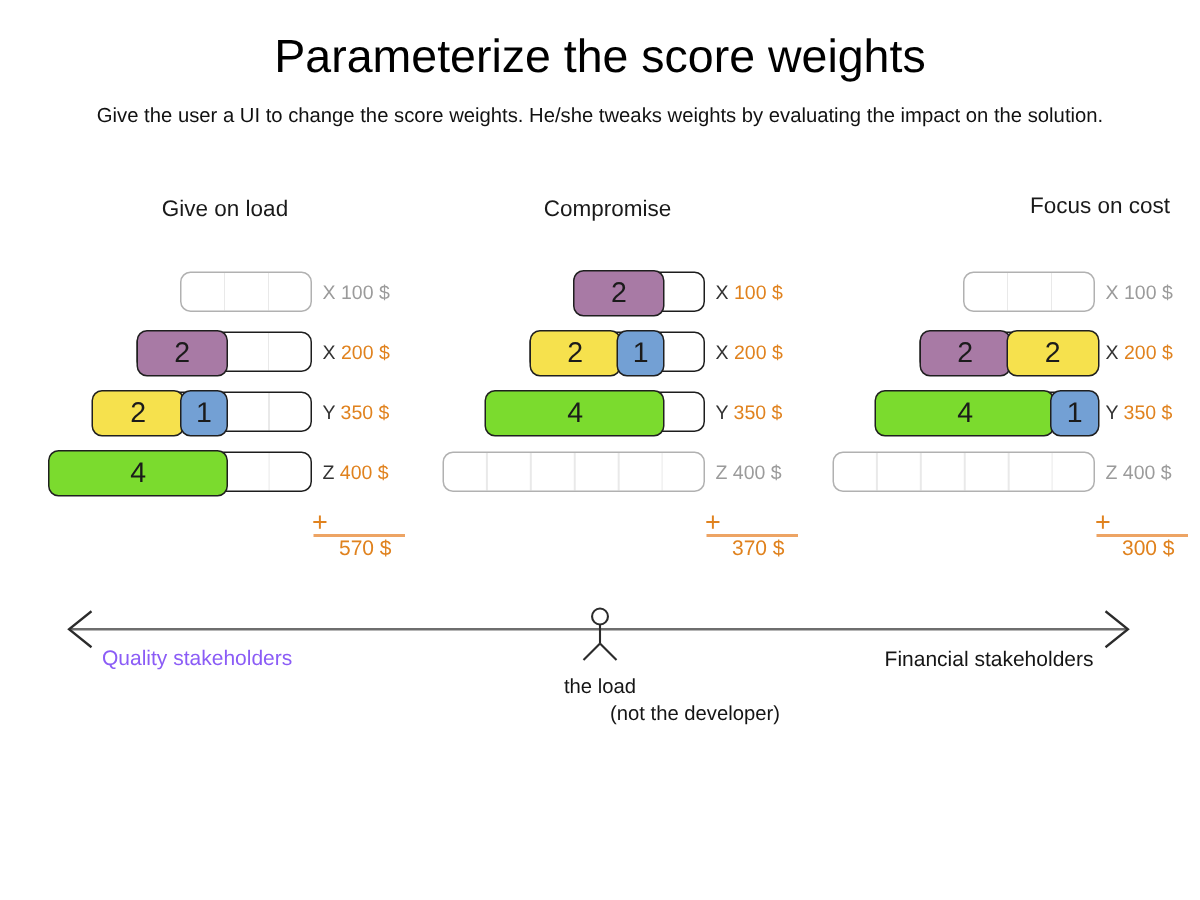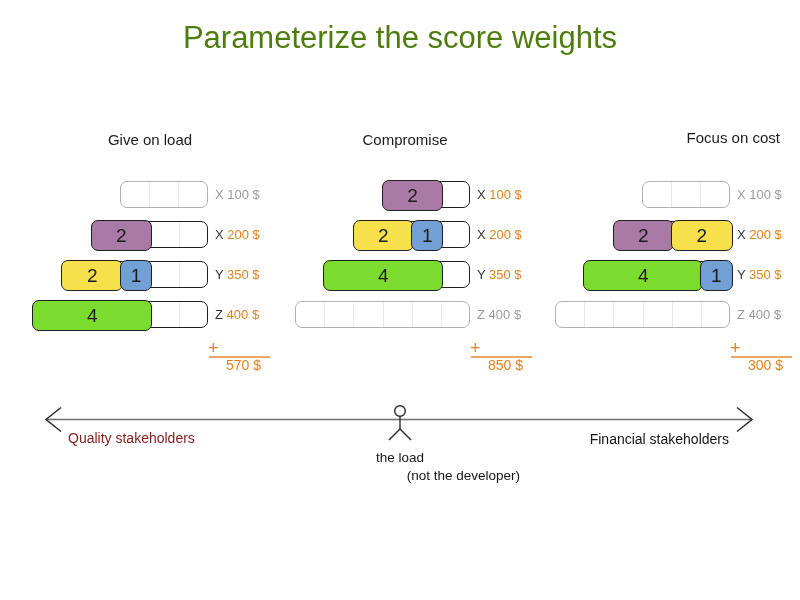--- a/index.html
+++ b/index.html
@@ -1,49 +1,50 @@
 <!DOCTYPE html>
 <html><head>
 <meta charset="utf-8">
 <style>
   html,body{margin:0;padding:0;background:#fff;}
   .page{
     position:relative;width:800px;height:600px;background:#ffffff;overflow:hidden;
     font-family:"Liberation Sans", sans-serif;
   }
   .title{position:absolute;top:20px;left:0;width:100%;text-align:center;
-    font-size:31px;color:#4d7c0f;}
+    font-size:31px;color:#000000;}
   .subtitle{position:absolute;top:69px;left:0;width:100%;text-align:center;
     font-size:13.5px;color:#111;}
   .col-header{position:absolute;width:220px;text-align:center;font-size:15px;color:#1a1a1a;}
   .bar{position:absolute;height:27px;border-radius:7px;box-sizing:border-box;background-color:#fff;
     background-image:repeating-linear-gradient(to right,transparent 0px,transparent 28.2px,#e9e9e9 28.2px,#e9e9e9 29.2px);}
   .bar.empty{border:1.4px solid #b1b1b1;}
   .bar.filled{border:1.6px solid #1d1d1d;}
   .block{position:absolute;top:-1.6px;height:30.2px;box-sizing:border-box;
     border:1.9px solid #1f1f1f;border-radius:7px;display:flex;align-items:center;
     justify-content:center;font-size:19px;color:#1b1b1b;}
   .row-label{position:absolute;height:27px;line-height:27px;font-size:13px;white-space:nowrap;}
   .row-label .letter{color:#333;}
   .row-label .price{color:#e0821e;}
   .row-label.muted .letter,.row-label.muted .price{color:#9b9b9b;}
   .sum-plus{position:absolute;font-size:18px;color:#e0821e;}
   .sum-line{position:absolute;height:2px;background:#eda464;}
   .sum-total{position:absolute;text-align:center;font-size:14px;color:#e0821e;}
-  .axis-label-left{position:absolute;left:68px;top:430px;font-size:14px;color:#7f1d1d;}
+  .axis-label-left{position:absolute;left:68px;top:430px;font-size:14px;color:#8b5cf6;}
   .axis-label-right{position:absolute;right:71px;top:431px;font-size:14px;color:#151515;}
   .user-label{position:absolute;left:300px;width:200px;text-align:center;top:450px;font-size:13.5px;color:#151515;}
   .user-label2{position:absolute;left:280px;width:240px;text-align:right;top:468px;font-size:13.5px;color:#151515;}
   .axis-svg{position:absolute;left:0;top:380px;}
 </style>
 </head>
 <body>
 
 <div class="page">
   <div class="title">Parameterize the score weights</div>
+  <div class="subtitle">Give the user a UI to change the score weights. He/she tweaks weights by evaluating the impact on the solution.</div>
 
   <div id="scenarios">
       <div class="col-header" style="left: 40px; top: 131px;">Give on load</div>
       <div class="bar empty" style="left: 120.4px; top: 181px; width: 87.6px;"></div>
       <div class="row-label muted" style="left: 215px; top: 181px;"><span class="letter">X</span> <span class="price">100 $</span></div>
       <div class="bar filled" style="left: 91.2px; top: 221px; width: 116.8px;">
         <div class="block" style="left: -1.6px; width: 61.6px; background: rgb(168, 122, 165);">2</div>
       </div>
       <div class="row-label" style="left: 215px; top: 221px;"><span class="letter">X</span> <span class="price">200 $</span></div>
       <div class="bar filled" style="left: 62px; top: 261px; width: 146px;">
@@ -69,21 +70,21 @@
       </div>
       <div class="row-label" style="left: 477px; top: 221px;"><span class="letter">X</span> <span class="price">200 $</span></div>
       <div class="bar filled" style="left: 324px; top: 261px; width: 146px;">
         <div class="block" style="left: -1.6px; width: 120px; background: rgb(123, 219, 46);">4</div>
       </div>
       <div class="row-label" style="left: 477px; top: 261px;"><span class="letter">Y</span> <span class="price">350 $</span></div>
       <div class="bar empty" style="left: 294.8px; top: 301px; width: 175.2px;"></div>
       <div class="row-label muted" style="left: 477px; top: 301px;"><span class="letter">Z</span> <span class="price">400 $</span></div>
       <div class="sum-plus" style="left: 470px; top: 338px;">+</div>
       <div class="sum-line" style="left: 471px; top: 356px; width: 61px;"></div>
-      <div class="sum-total" style="left: 478px; top: 357px; width: 55px;">850 $</div>
+      <div class="sum-total" style="left: 478px; top: 357px; width: 55px;">370 $</div>
       <div class="col-header" style="left: 560px; top: 129px; text-align: right;">Focus on cost</div>
       <div class="bar empty" style="left: 642.4px; top: 181px; width: 87.6px;"></div>
       <div class="row-label muted" style="left: 737px; top: 181px;"><span class="letter">X</span> <span class="price">100 $</span></div>
       <div class="bar filled" style="left: 613.2px; top: 221px; width: 116.8px;">
         <div class="block" style="left: -1.6px; width: 61.6px; background: rgb(168, 122, 165);">2</div>
         <div class="block" style="left: 56.8px; width: 61.6px; background: rgb(246, 225, 77);">2</div>
       </div>
       <div class="row-label" style="left: 737px; top: 221px;"><span class="letter">X</span> <span class="price">200 $</span></div>
       <div class="bar filled" style="left: 584px; top: 261px; width: 146px;">
         <div class="block" style="left: -1.6px; width: 120px; background: rgb(123, 219, 46);">4</div>

